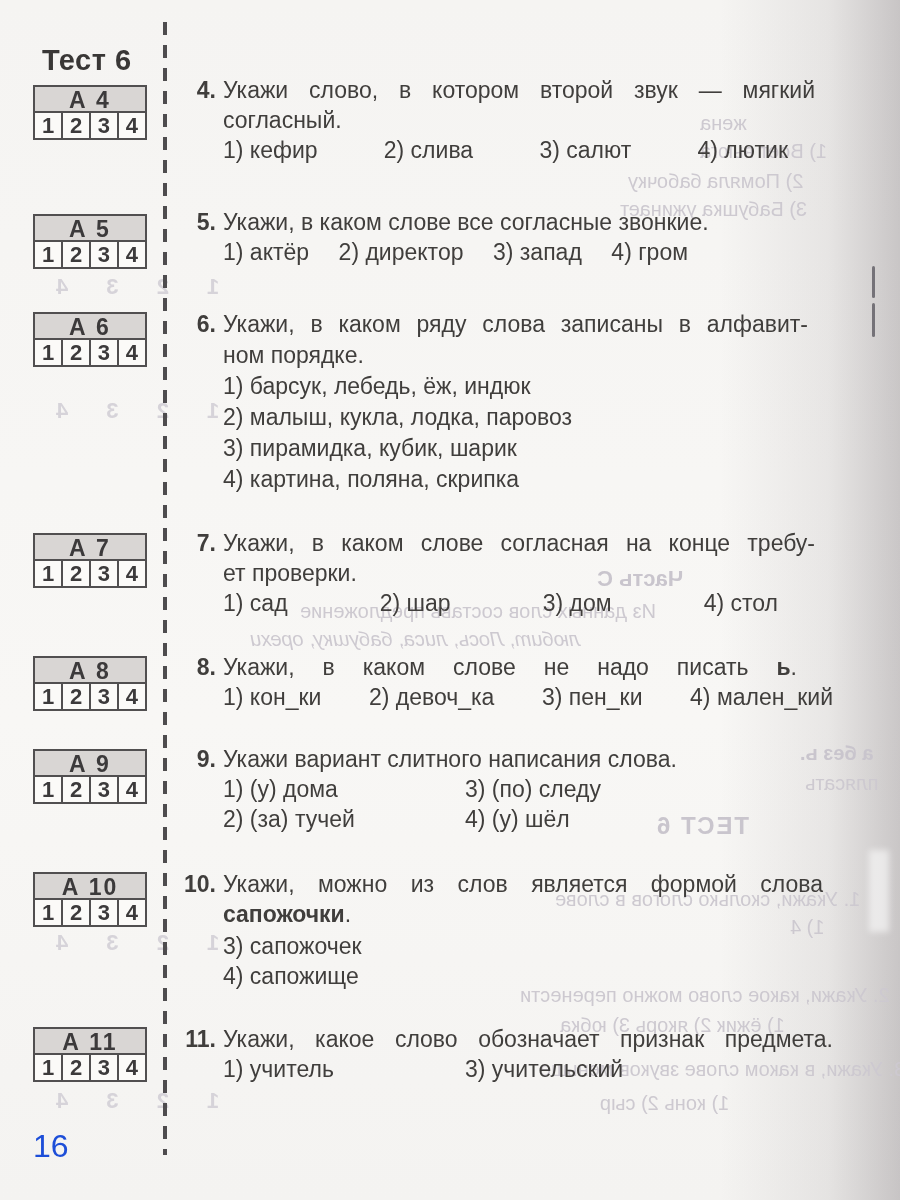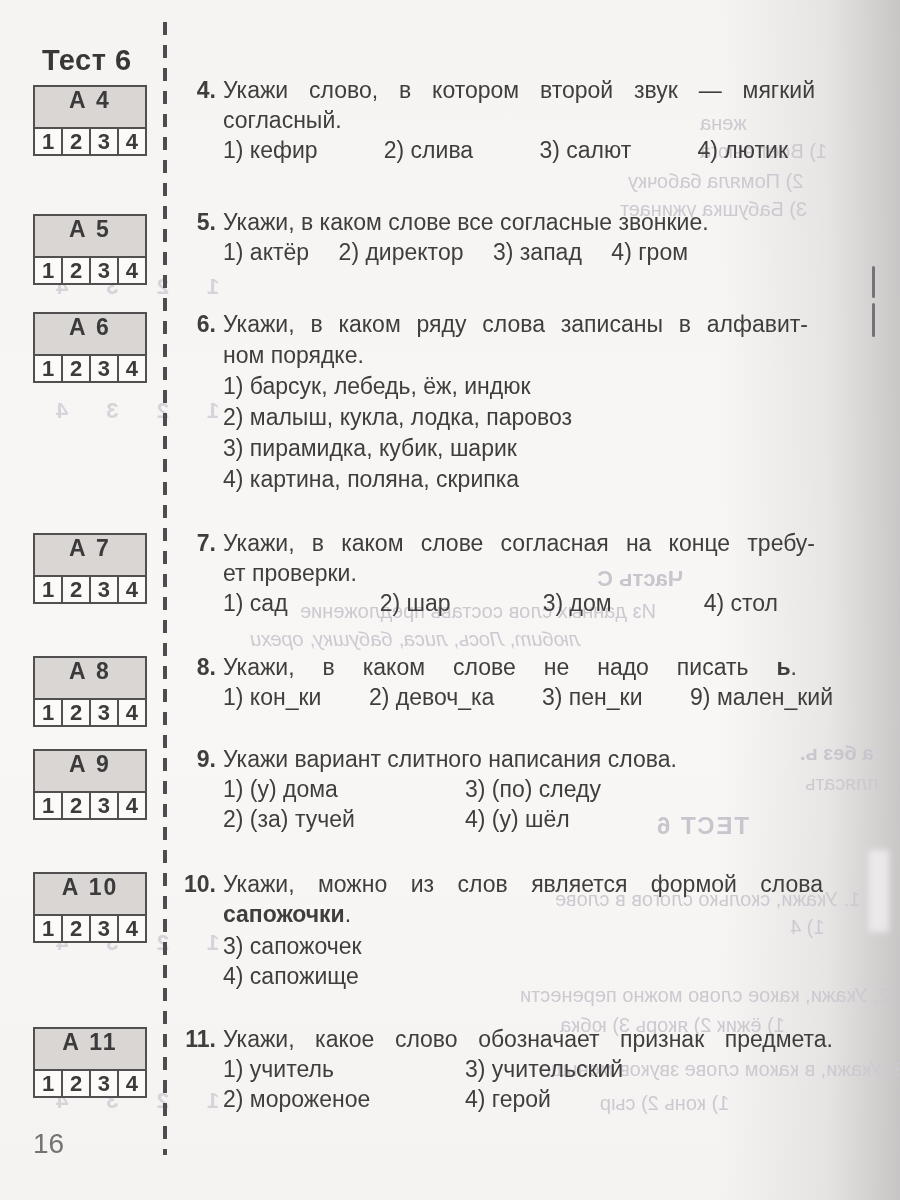--- a/index.html
+++ b/index.html
@@ -14,32 +14,32 @@
       linear-gradient(to bottom, #f5f4f2 0%, #f8f7f5 60%, #f4f3f1 100%);
   }
 
   
   .title {
     position:absolute; left:42px; top:44px;
     font-size:29px; font-weight:bold; color:#393736; letter-spacing:0.5px;
   }
   .abox { position:absolute; left:33px; width:114px; }
   .abox-header {
-    height:44px; background:#d9d6d4; border:2.5px solid #514f50;
+    height:28px; background:#d9d6d4; border:2.5px solid #514f50;
     font-weight:bold; font-size:23px; letter-spacing:2px;
     text-align:center; line-height:26px; color:#3c3a3b;
   }
   .abox-cells { display:flex; margin-top:-2.5px; }
   .cell {
     flex:1; height:29px; border:2.5px solid #514f50; margin-left:-2.5px;
     background:#fbfaf8; font-weight:bold; font-size:22px;
     text-align:center; line-height:25px; color:#3c3a3b;
   }
   .cell:first-child { margin-left:0; }
-  .pagenum { position:absolute; left:33px; top:1128px; font-size:28px; color:#737373; }
+  .pagenum { position:absolute; left:33px; top:1128px; font-size:32px; color:#1d4ed8; }
 
   
   .divider {
     position:absolute; left:163px; top:22px; width:3.5px; height:1133px;
     background:repeating-linear-gradient(to bottom, #4e4c4e 0 13px, transparent 13px 23px);
   }
 
   
   .q { position:absolute; left:183px; display:flex; font-size:23px; line-height:30px; }
   .qnum { flex:none; width:40px; text-align:right; padding-right:7px; font-weight:bold; }
@@ -236,21 +236,21 @@
 </div>
 
 <div class="q" style="top:652px">
   <div class="qnum">8.</div>
   <div class="qbody">
     <div class="fj w574"><span>Укажи, в каком слове не надо писать </span><b>ь</b><span>.</span></div>
     <div class="opts-row w610">
       <span>1) кон_ки</span>
       <span>2) девоч_ка</span>
       <span>3) пен_ки</span>
-      <span>9) мален_кий</span>
+      <span>4) мален_кий</span>
     </div>
   </div>
 </div>
 
 <div class="q" style="top:744px">
   <div class="qnum">9.</div>
   <div class="qbody">
     <div>Укажи вариант слитного написания слова.</div>
     <div class="grow">
       <span class="c1">1) (у) дома</span>
@@ -278,18 +278,14 @@
 </div>
 
 <div class="q" style="top:1024px">
   <div class="qnum">11.</div>
   <div class="qbody">
     <div class="fj w610">Укажи, какое слово обозначает признак предмета.</div>
     <div class="grow">
       <span class="c1">1) учитель</span>
       <span>3) учительский</span>
     </div>
-    <div class="grow">
-      <span class="c1">2) мороженое</span>
-      <span>4) герой</span>
-    </div>
   </div>
 </div>
 
 </body></html>

